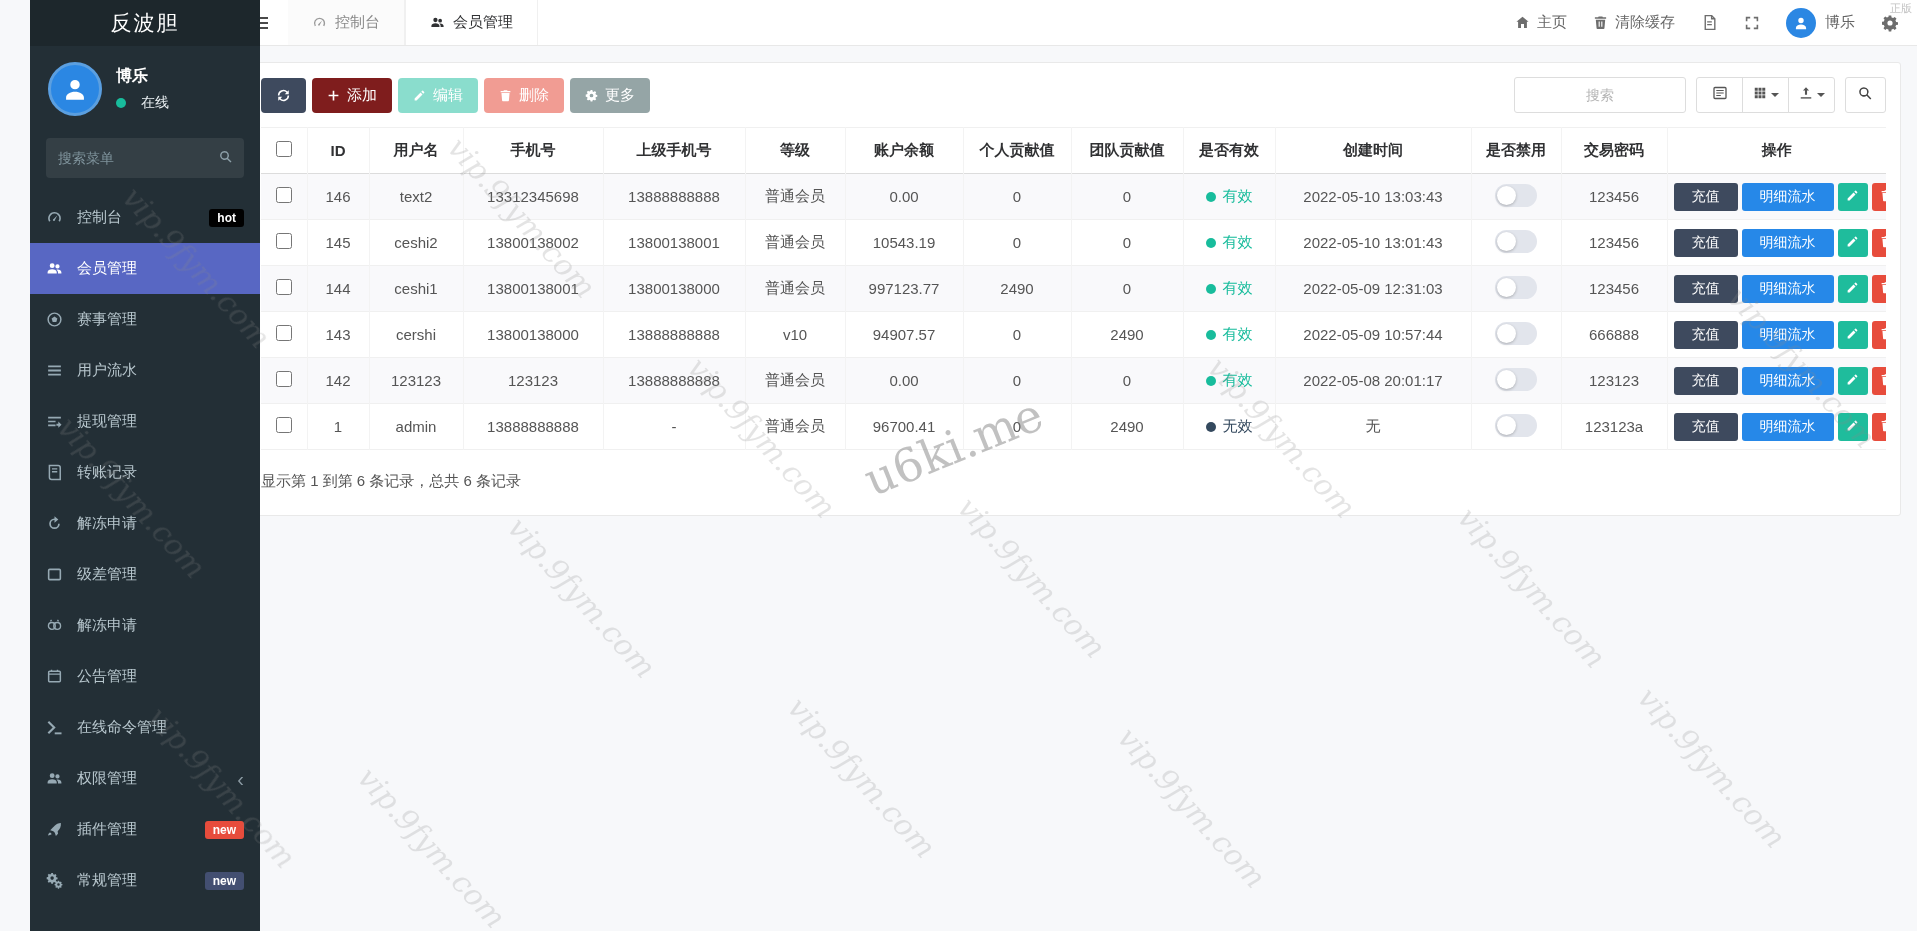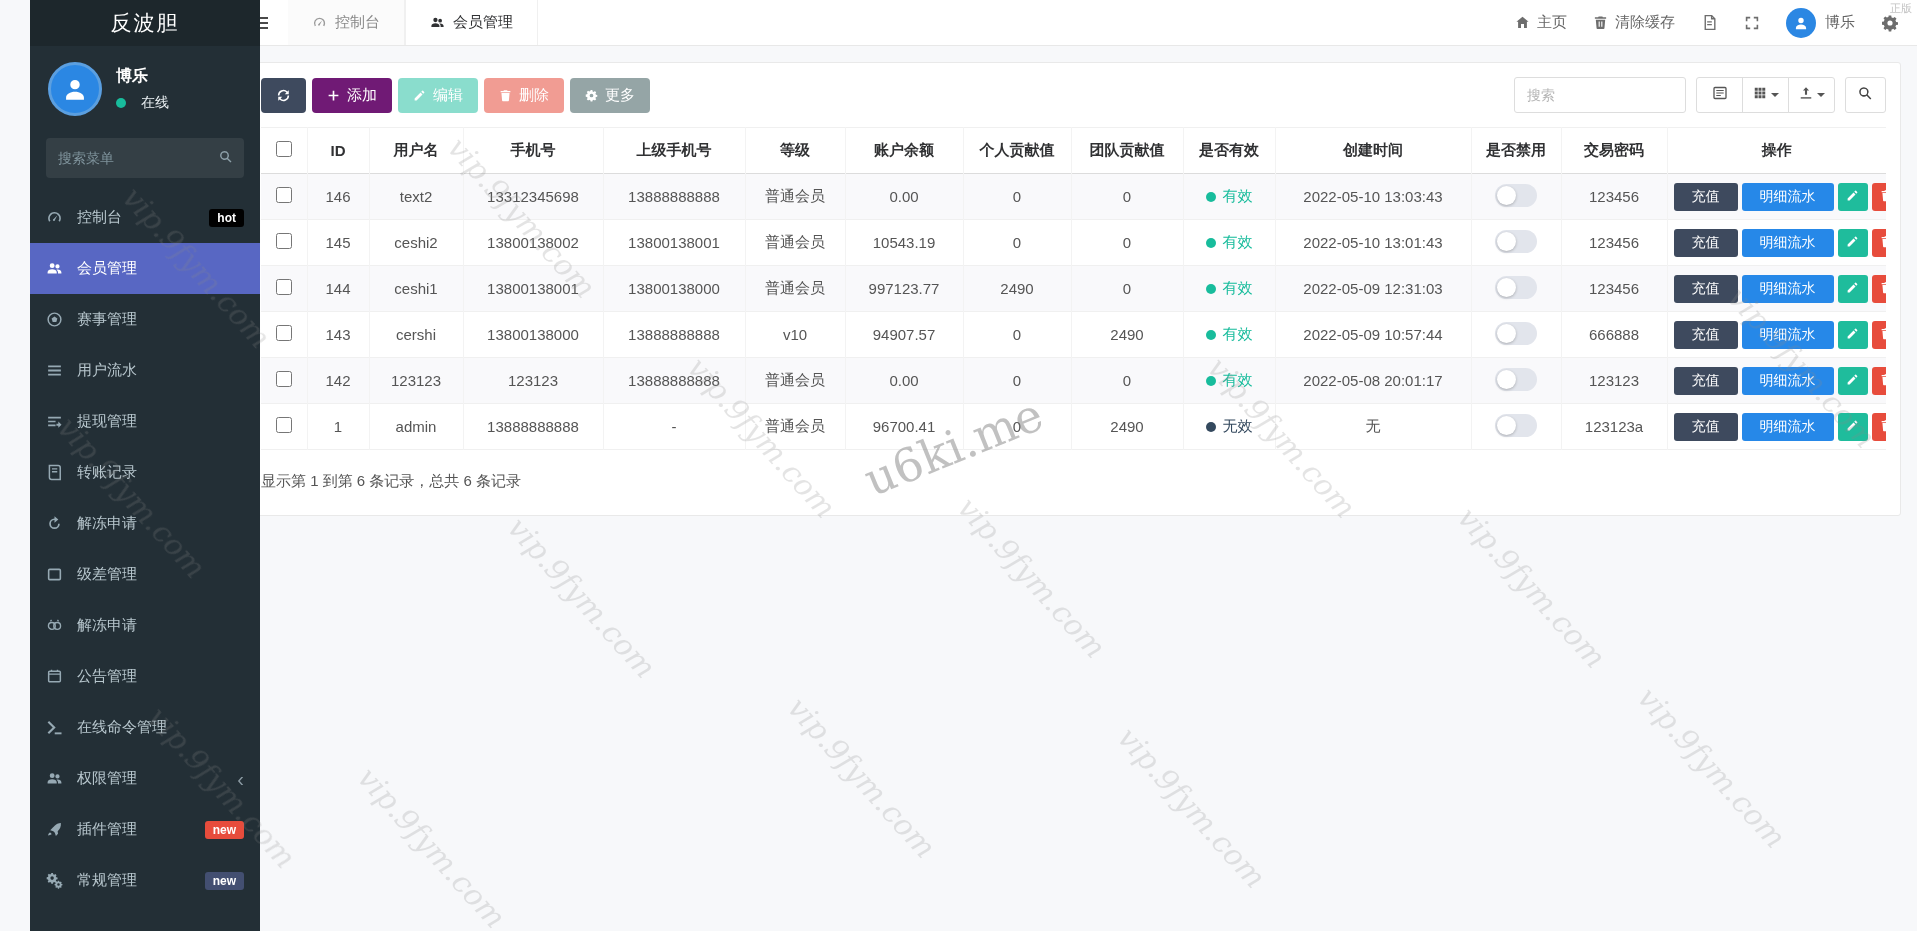--- a/index.html
+++ b/index.html
@@ -43,26 +43,26 @@
   .corner-label { position:fixed; top:1px; right:5px; font-size:11px; color:#c3c3c3; z-index:6; }
 
   
   .main { margin-left:230px; padding-top:46px; }
   .card { margin:16px; background:#fff; border:1px solid #e9e9e9; border-radius:3px; padding:14px 14px 24px; }
   .toolbar { display:flex; align-items:center; }
   .tb-left { display:flex; gap:6px; }
   .btn { height:35px; border:none; border-radius:4px; color:#fff; font-size:15px; display:inline-flex; align-items:center; gap:7px; padding:0 15px; cursor:pointer; }
   .btn .b-ic { display:flex; }
   .btn-refresh { background:#3e4a5e; width:45px; justify-content:center; padding:0; }
-  .btn-add { background:#701a75; }
+  .btn-add { background:#7f1d1d; }
   .btn-edit { background:#18bc9c; opacity:.5; }
   .btn-del { background:#e74c3c; opacity:.55; }
   .btn-more { background:#95a5a6; }
   .tb-right { margin-left:auto; display:flex; align-items:center; }
-  .search-input { width:172px; height:36px; border:1px solid #ddd; border-radius:3px; padding:0 12px; font-size:14px; color:#333; outline:none; }
+  .search-input { width:172px; height:36px; border:1px solid #ddd; border-radius:3px; padding:0 12px; font-size:14px; color:#333; outline:none;text-align:center; }
   .search-input::placeholder { color:#b5b5b5; }
   .btn-group { display:flex; margin-left:10px; }
   .group-btn { width:47px; height:36px; background:#fff; border:1px solid #ddd; display:flex; align-items:center; justify-content:center; gap:4px; color:#555; cursor:pointer; margin-left:-1px; }
   .group-btn:first-child { border-radius:3px 0 0 3px; margin-left:0; }
   .group-btn:last-child { border-radius:0 3px 3px 0; }
   .caret { width:0; height:0; border-left:4px solid transparent; border-right:4px solid transparent; border-top:4px solid #555; }
   .magnifier-btn { width:41px; height:36px; background:#fff; border:1px solid #ddd; border-radius:3px; display:flex; align-items:center; justify-content:center; color:#444; cursor:pointer; margin-left:10px; }
 
   
   table { width:100%; border-collapse:collapse; table-layout:fixed; margin-top:14px; font-size:15px; color:#555; border-top:1px solid #f0f0f0; }

